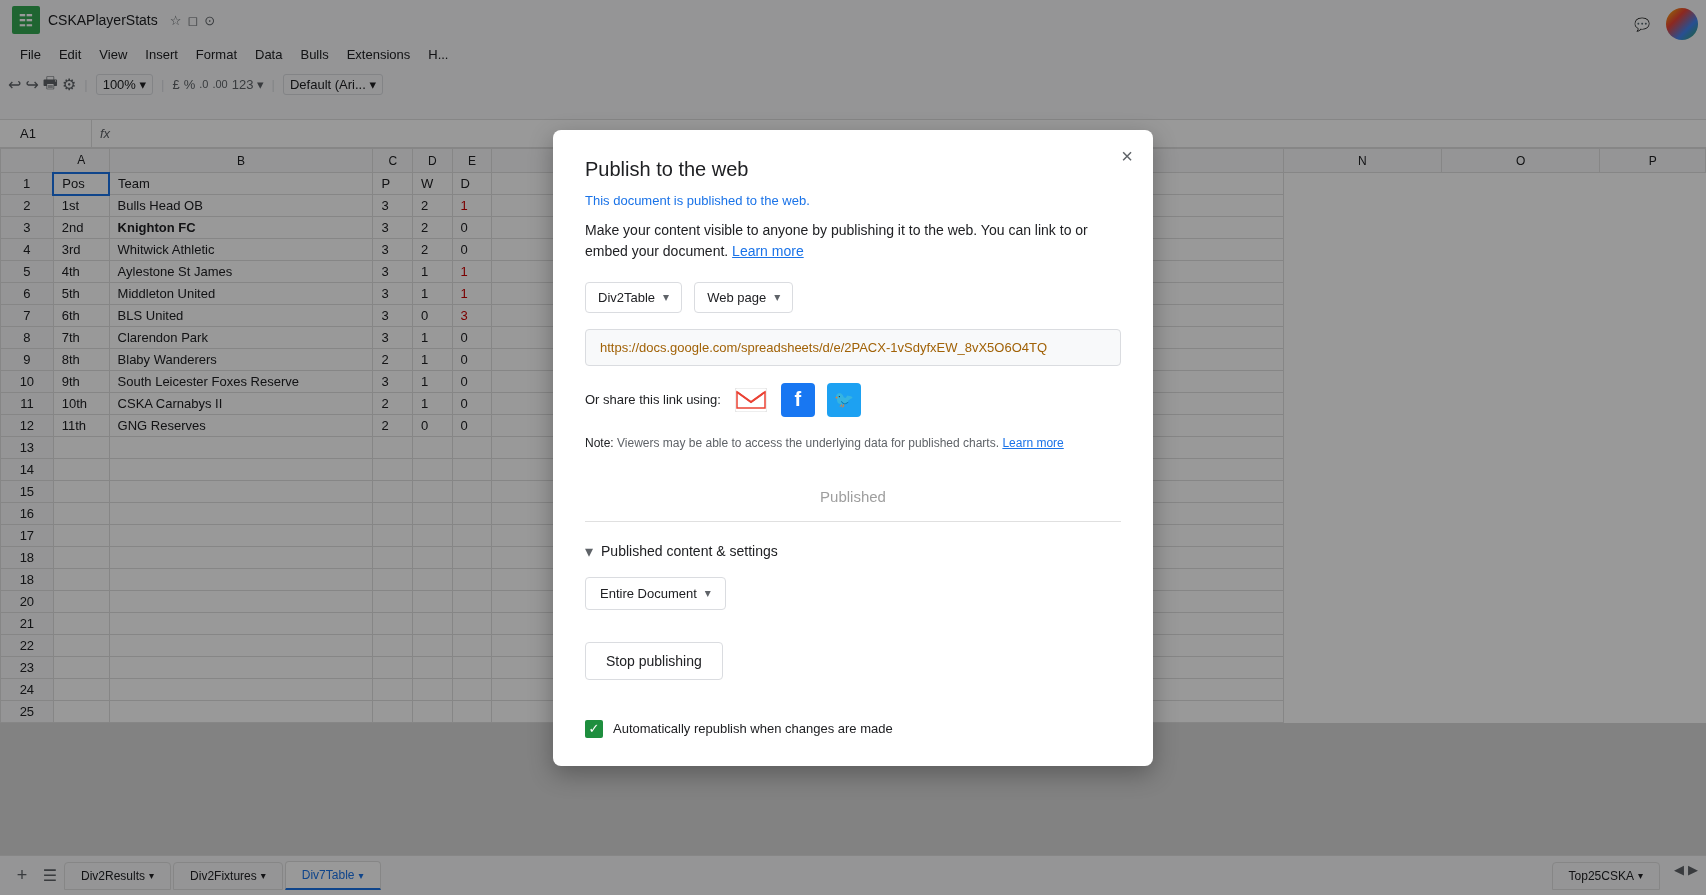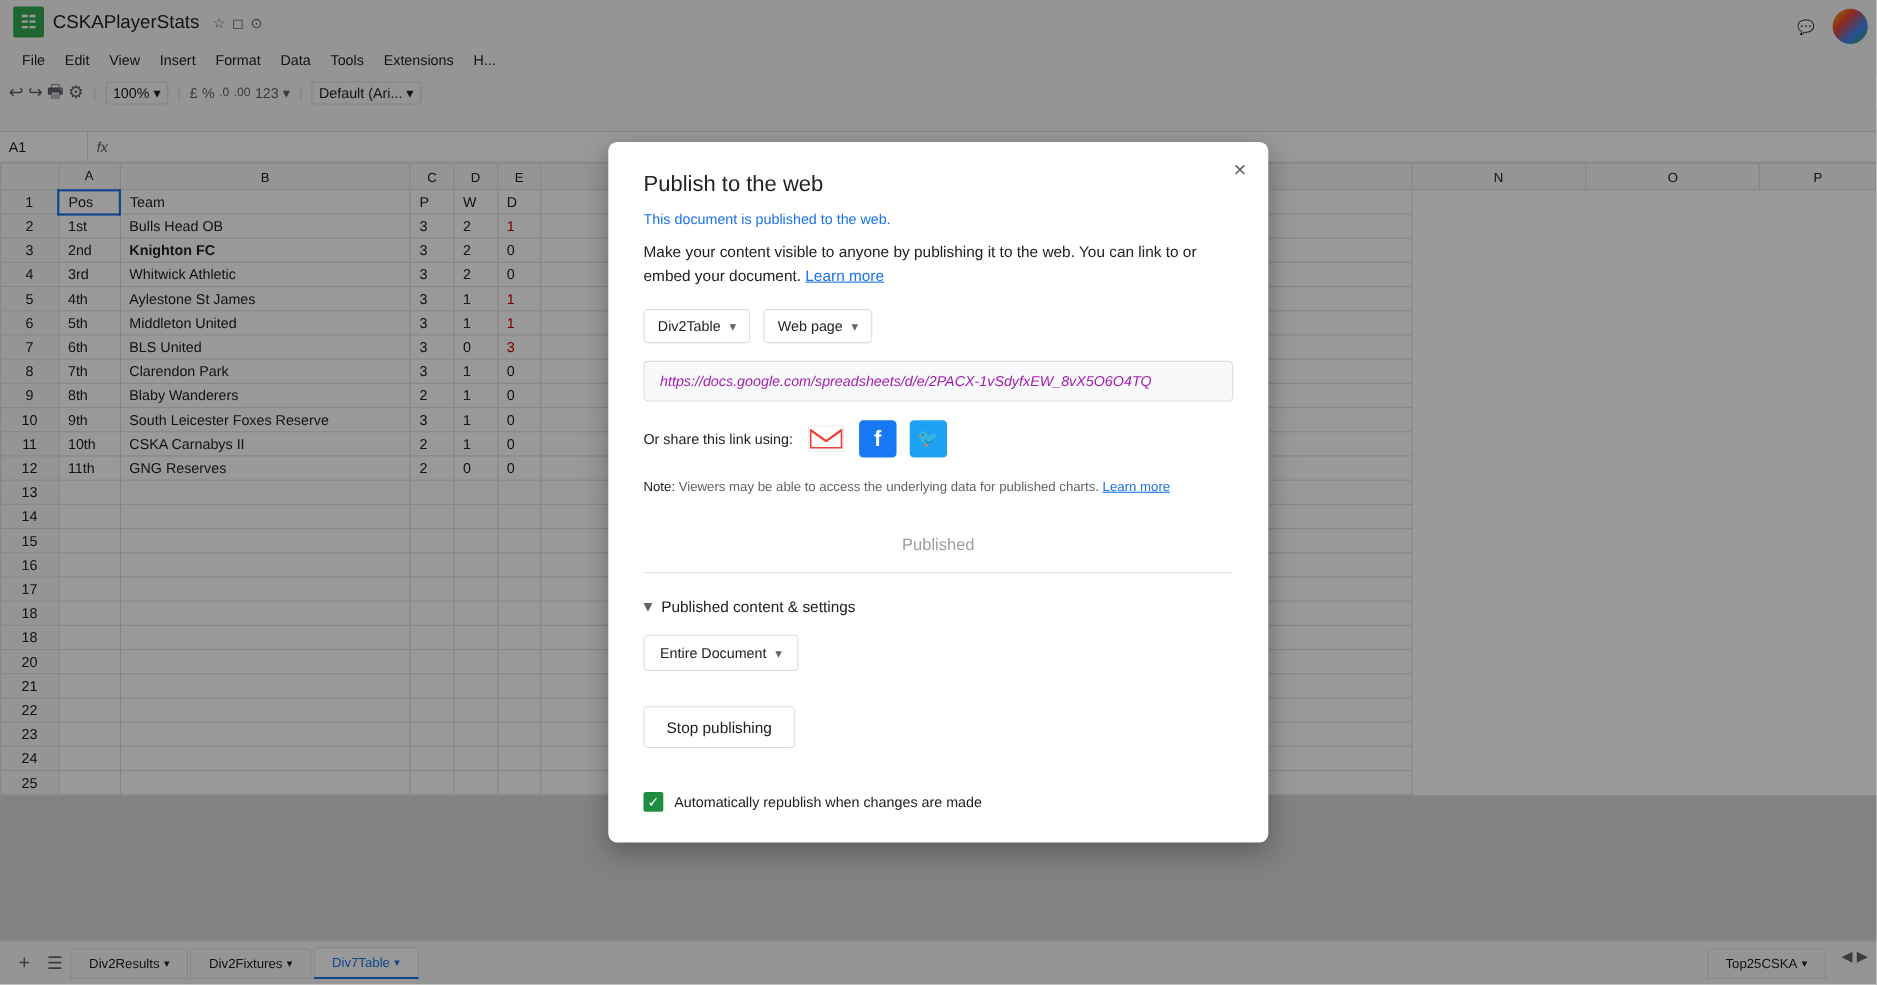--- a/index.html
+++ b/index.html
@@ -41,21 +41,21 @@
 
     .app-icon {
       width: 28px; height: 28px;
       background: #34a853;
       border-radius: 2px;
       display: flex; align-items: center; justify-content: center;
       color: white; font-size: 16px; font-weight: bold;
     }
 
     .doc-title {
-      font-size: 17px;
+      font-size: 14px;
       color: #202124;
       font-weight: 400;
       margin-right: 4px;
     }
 
     .title-icons {
       display: flex; gap: 6px; align-items: center;
       color: #5f6368;
     }
 
@@ -90,20 +90,21 @@
       top: 120px; left: 0; right: 0; bottom: 40px;
       overflow: hidden;
     }
 
     .cell-ref-bar {
       display: flex;
       align-items: center;
       height: 28px;
       border-bottom: 1px solid #e0e0e0;
       background: #fff;
+      padding-left: 12px;
     }
 
     .cell-ref {
       width: 80px;
       border-right: 1px solid #e0e0e0;
       padding: 0 8px;
       font-size: 13px;
       color: #202124;
       height: 100%;
       display: flex; align-items: center;
@@ -321,25 +322,24 @@
       font-size: 12px;
       color: #5f6368;
     }
 
     
     .url-box {
       border: 1px solid #dadce0;
       border-radius: 4px;
       padding: 10px 14px;
       font-size: 13px;
-      color: #a21caf;
+      color: #a16207;
       background: #f8f9fa;
       word-break: break-all;
       margin-bottom: 16px;
-      font-style: italic;
     }
 
     
     .share-row {
       display: flex;
       align-items: center;
       gap: 12px;
       margin-bottom: 16px;
       font-size: 13px;
       color: #202124;
@@ -498,21 +498,21 @@
       <div class="avatar-icon"></div>
     </div>
   </div>
   <div class="menu-bar">
     <span class="menu-item">File</span>
     <span class="menu-item">Edit</span>
     <span class="menu-item">View</span>
     <span class="menu-item">Insert</span>
     <span class="menu-item">Format</span>
     <span class="menu-item">Data</span>
-    <span class="menu-item">Tools</span>
+    <span class="menu-item">Bulls</span>
     <span class="menu-item">Extensions</span>
     <span class="menu-item">H...</span>
   </div>
   <div class="second-toolbar">
     <span style="font-size:16px; color:#5f6368;">↩</span>
     <span style="font-size:16px; color:#5f6368;">↪</span>
     <span style="font-size:16px; color:#5f6368;">🖶</span>
     <span style="font-size:16px; color:#5f6368;">⚙</span>
     <span style="margin: 0 4px; color:#dadce0;">|</span>
     <span style="font-size:13px; color:#202124; border: 1px solid #dadce0; padding: 2px 6px; border-radius:3px;">100% ▾</span>

